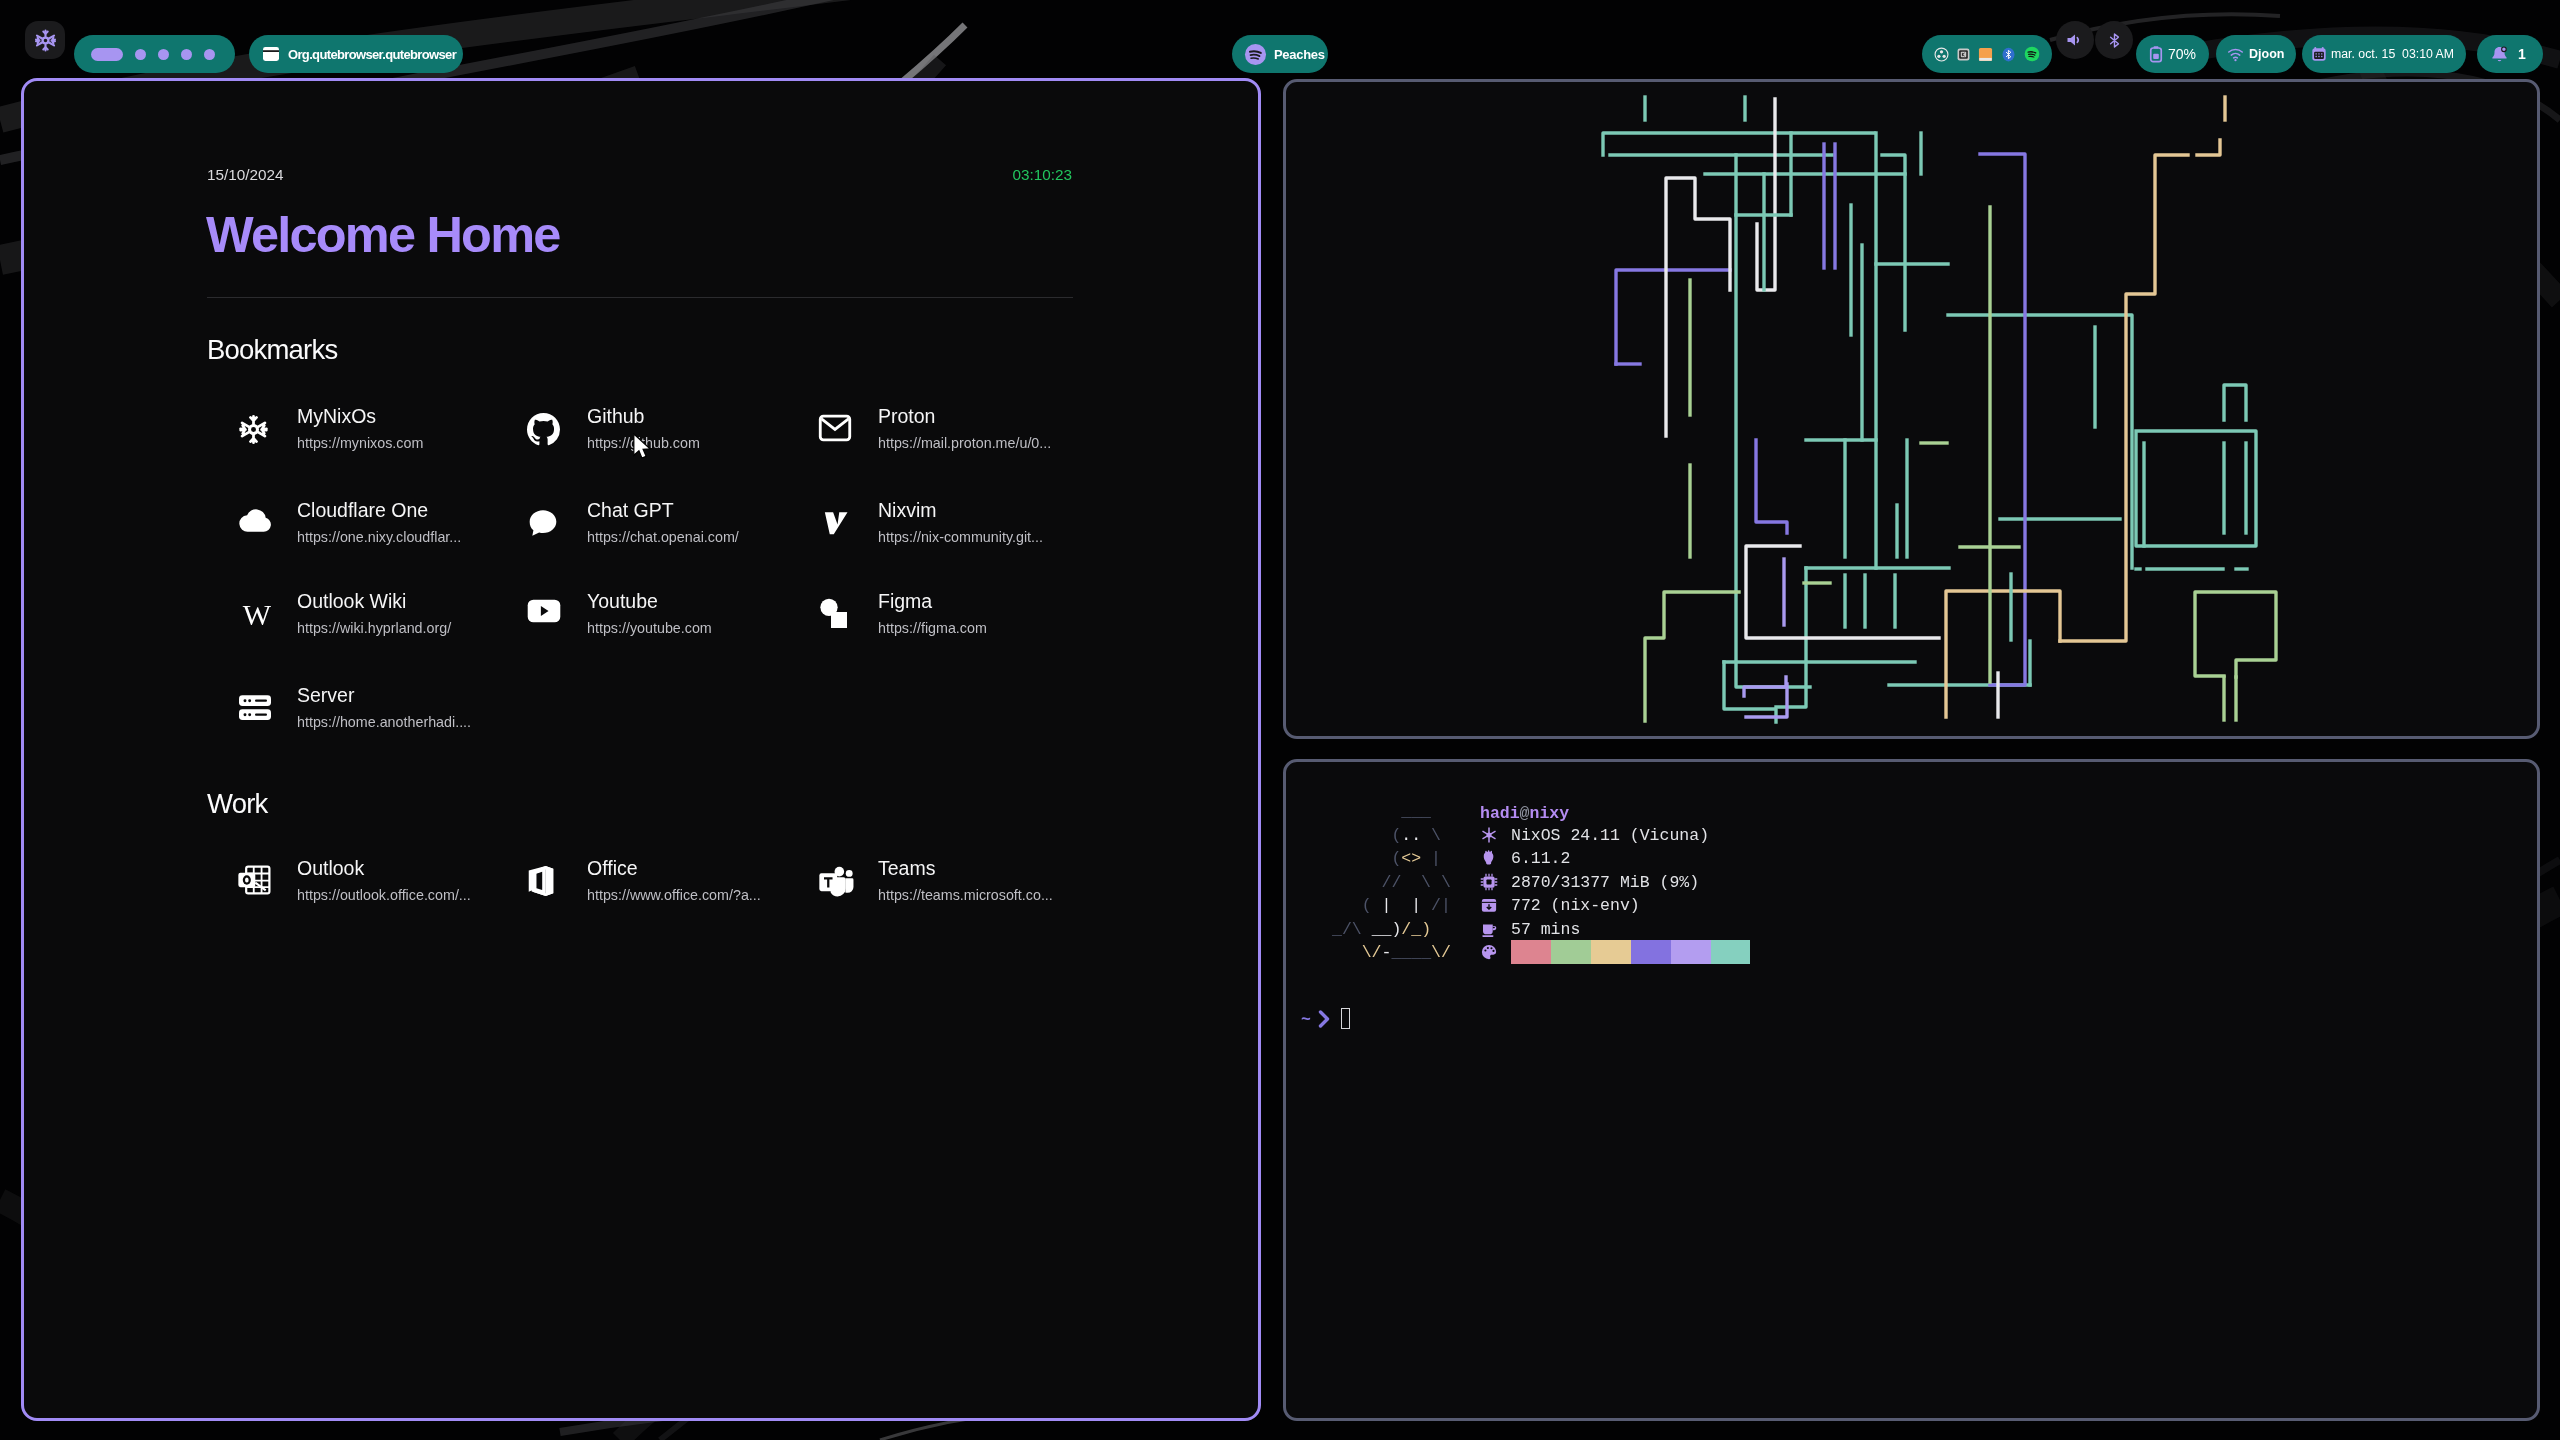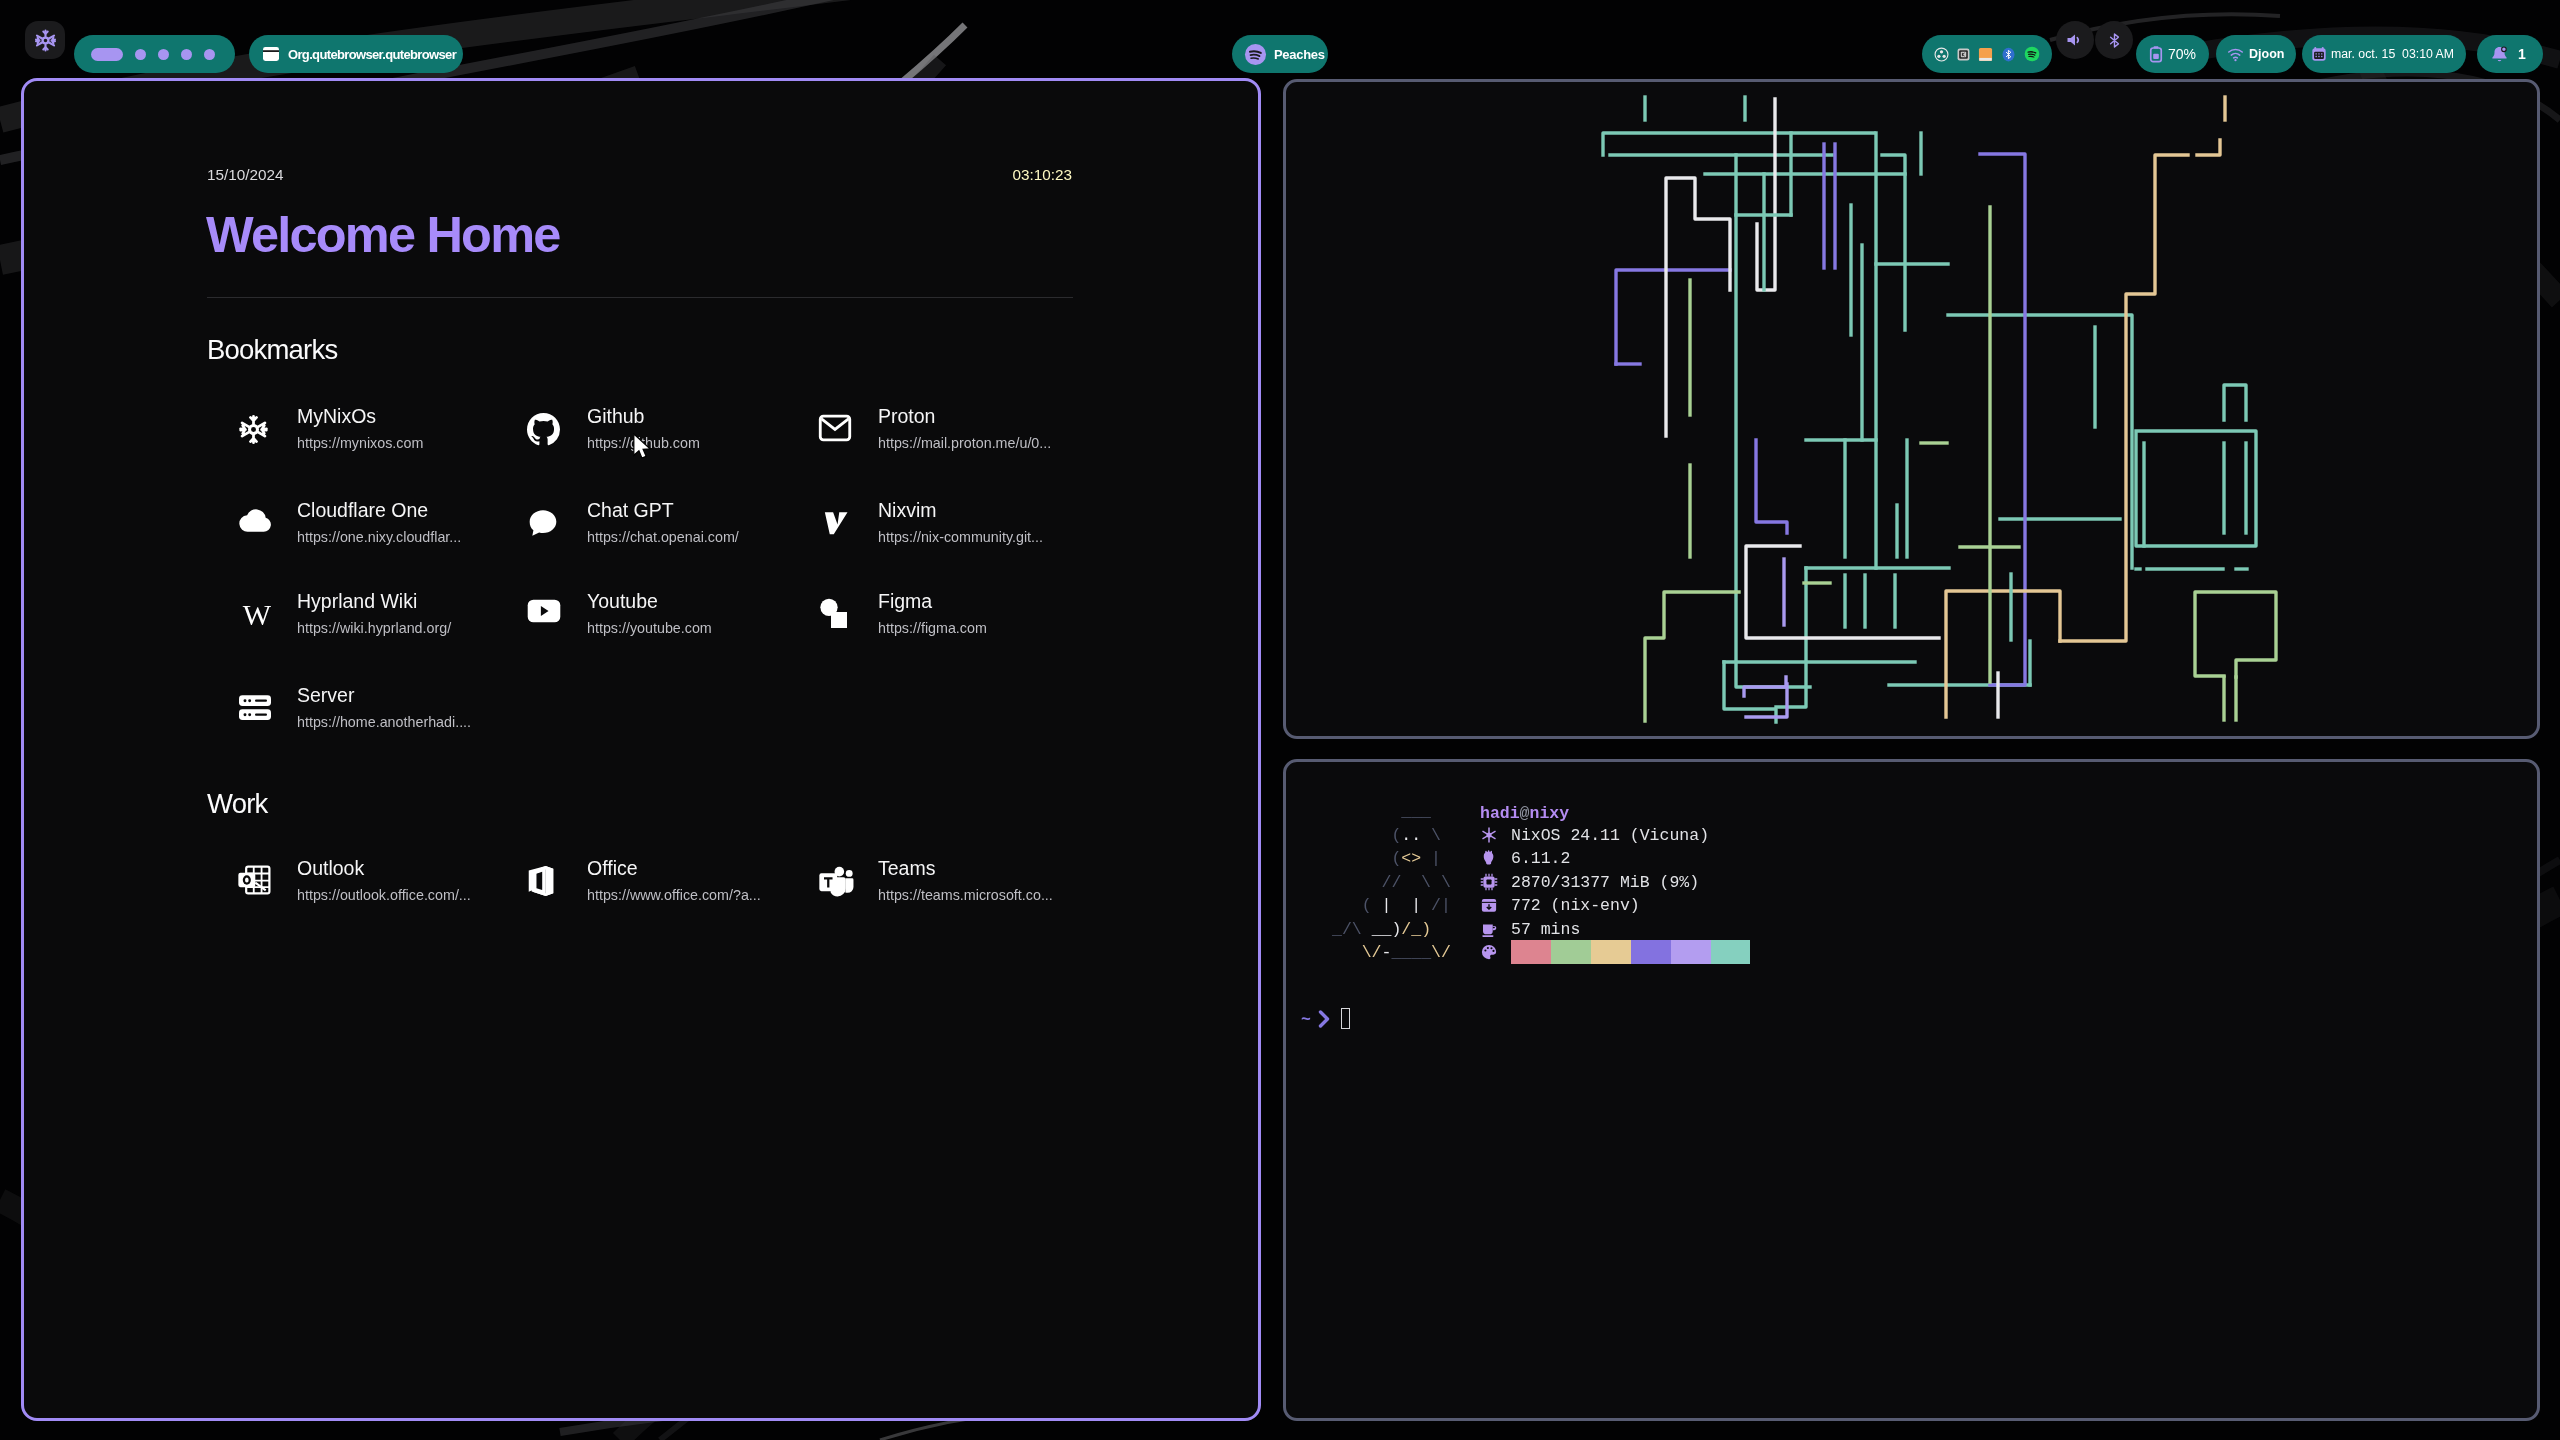--- a/index.html
+++ b/index.html
@@ -8,21 +8,21 @@
 .pill{position:absolute;top:35px;height:38px;background:#0f766e;border-radius:19px;display:flex;align-items:center;color:#fff;white-space:nowrap}
 .pill svg{flex:none}
 .circ{position:absolute;top:21px;width:38px;height:38px;background:#1b1b1d;border-radius:50%;display:flex;align-items:center;justify-content:center}
 
 #win-left{position:absolute;left:21px;top:78px;width:1240px;height:1343px;background:#0a0a0b;border:3px solid #a18bf5;border-radius:16px}
 #win-tr{position:absolute;left:1283px;top:79px;width:1257px;height:660px;background:#0a0a0c;border:3px solid #575b72;border-radius:14px}
 #win-br{position:absolute;left:1283px;top:759px;width:1257px;height:662px;background:#0a0a0c;border:3px solid #575b72;border-radius:14px}
 
 .lw{position:absolute;color:#fff}
 #date1{left:183px;top:85px;font-size:15.3px;color:#dadadd}
-#clock{right:186px;top:85px;font-size:15.3px;color:#fef9c3}
+#clock{right:186px;top:85px;font-size:15.3px;color:#22c55e}
 #h1{left:182px;top:124px;font-size:50.5px;font-weight:bold;color:#a78bfa;letter-spacing:-1.8px}
 #sep{left:183px;top:216px;width:866px;height:1px;background:#2b2b2e}
 .sect{font-size:27.5px;font-weight:normal;color:#fbfbfc;letter-spacing:-.8px}
 .bk{position:absolute;width:290px}
 .bk .ic{position:absolute;left:0;top:0;width:32px;height:32px;color:#fff}
 .bk .tt{position:absolute;left:60px;top:-8px;font-size:19.5px;color:#f5f5f6;white-space:nowrap}
 .bk .uu{position:absolute;left:60px;top:22px;font-size:14.3px;color:#bfbfc5;white-space:nowrap}
 
 #fetch{position:absolute;left:1332px;top:800px;font-family:"Liberation Mono",monospace;font-size:16.5px;line-height:23.5px;white-space:pre;color:#e2e3e7}
 .sl{color:#4d5368}.wh{color:#e8e8ec}.tn{color:#e6cb97}
@@ -238,21 +238,21 @@
           <path d="M3.5 4h6.2l4.6 9.1V4h6.2l-8 16.5h-3L3.5 4z" transform="skewX(-8) translate(2.2 0)"></path>
         </svg></span>
       <span class="tt">Nixvim</span>
       <span class="uu">https://nix-community.git...</span>
     </div>
 
 <div class="bk" style="left:213px;top:517px">
       <span class="ic"><svg width="40" height="34" viewBox="0 0 40 32">
           <text x="20" y="26" text-anchor="middle" font-family="Liberation Serif,serif" font-size="30" fill="#fff">W</text>
         </svg></span>
-      <span class="tt">Hyprland Wiki</span>
+      <span class="tt">Outlook Wiki</span>
       <span class="uu">https://wiki.hyprland.org/</span>
     </div>
 
 <div class="bk" style="left:503px;top:517px">
       <span class="ic"><svg width="34" height="26" viewBox="0 0 24 17" fill="#fff">
           <rect x="0.5" y="0.5" width="23" height="16" rx="4"></rect>
           <path d="M9.8 5l5.4 3.5-5.4 3.5z" fill="#0a0a0b"></path>
         </svg></span>
       <span class="tt">Youtube</span>
       <span class="uu">https://youtube.com</span>

